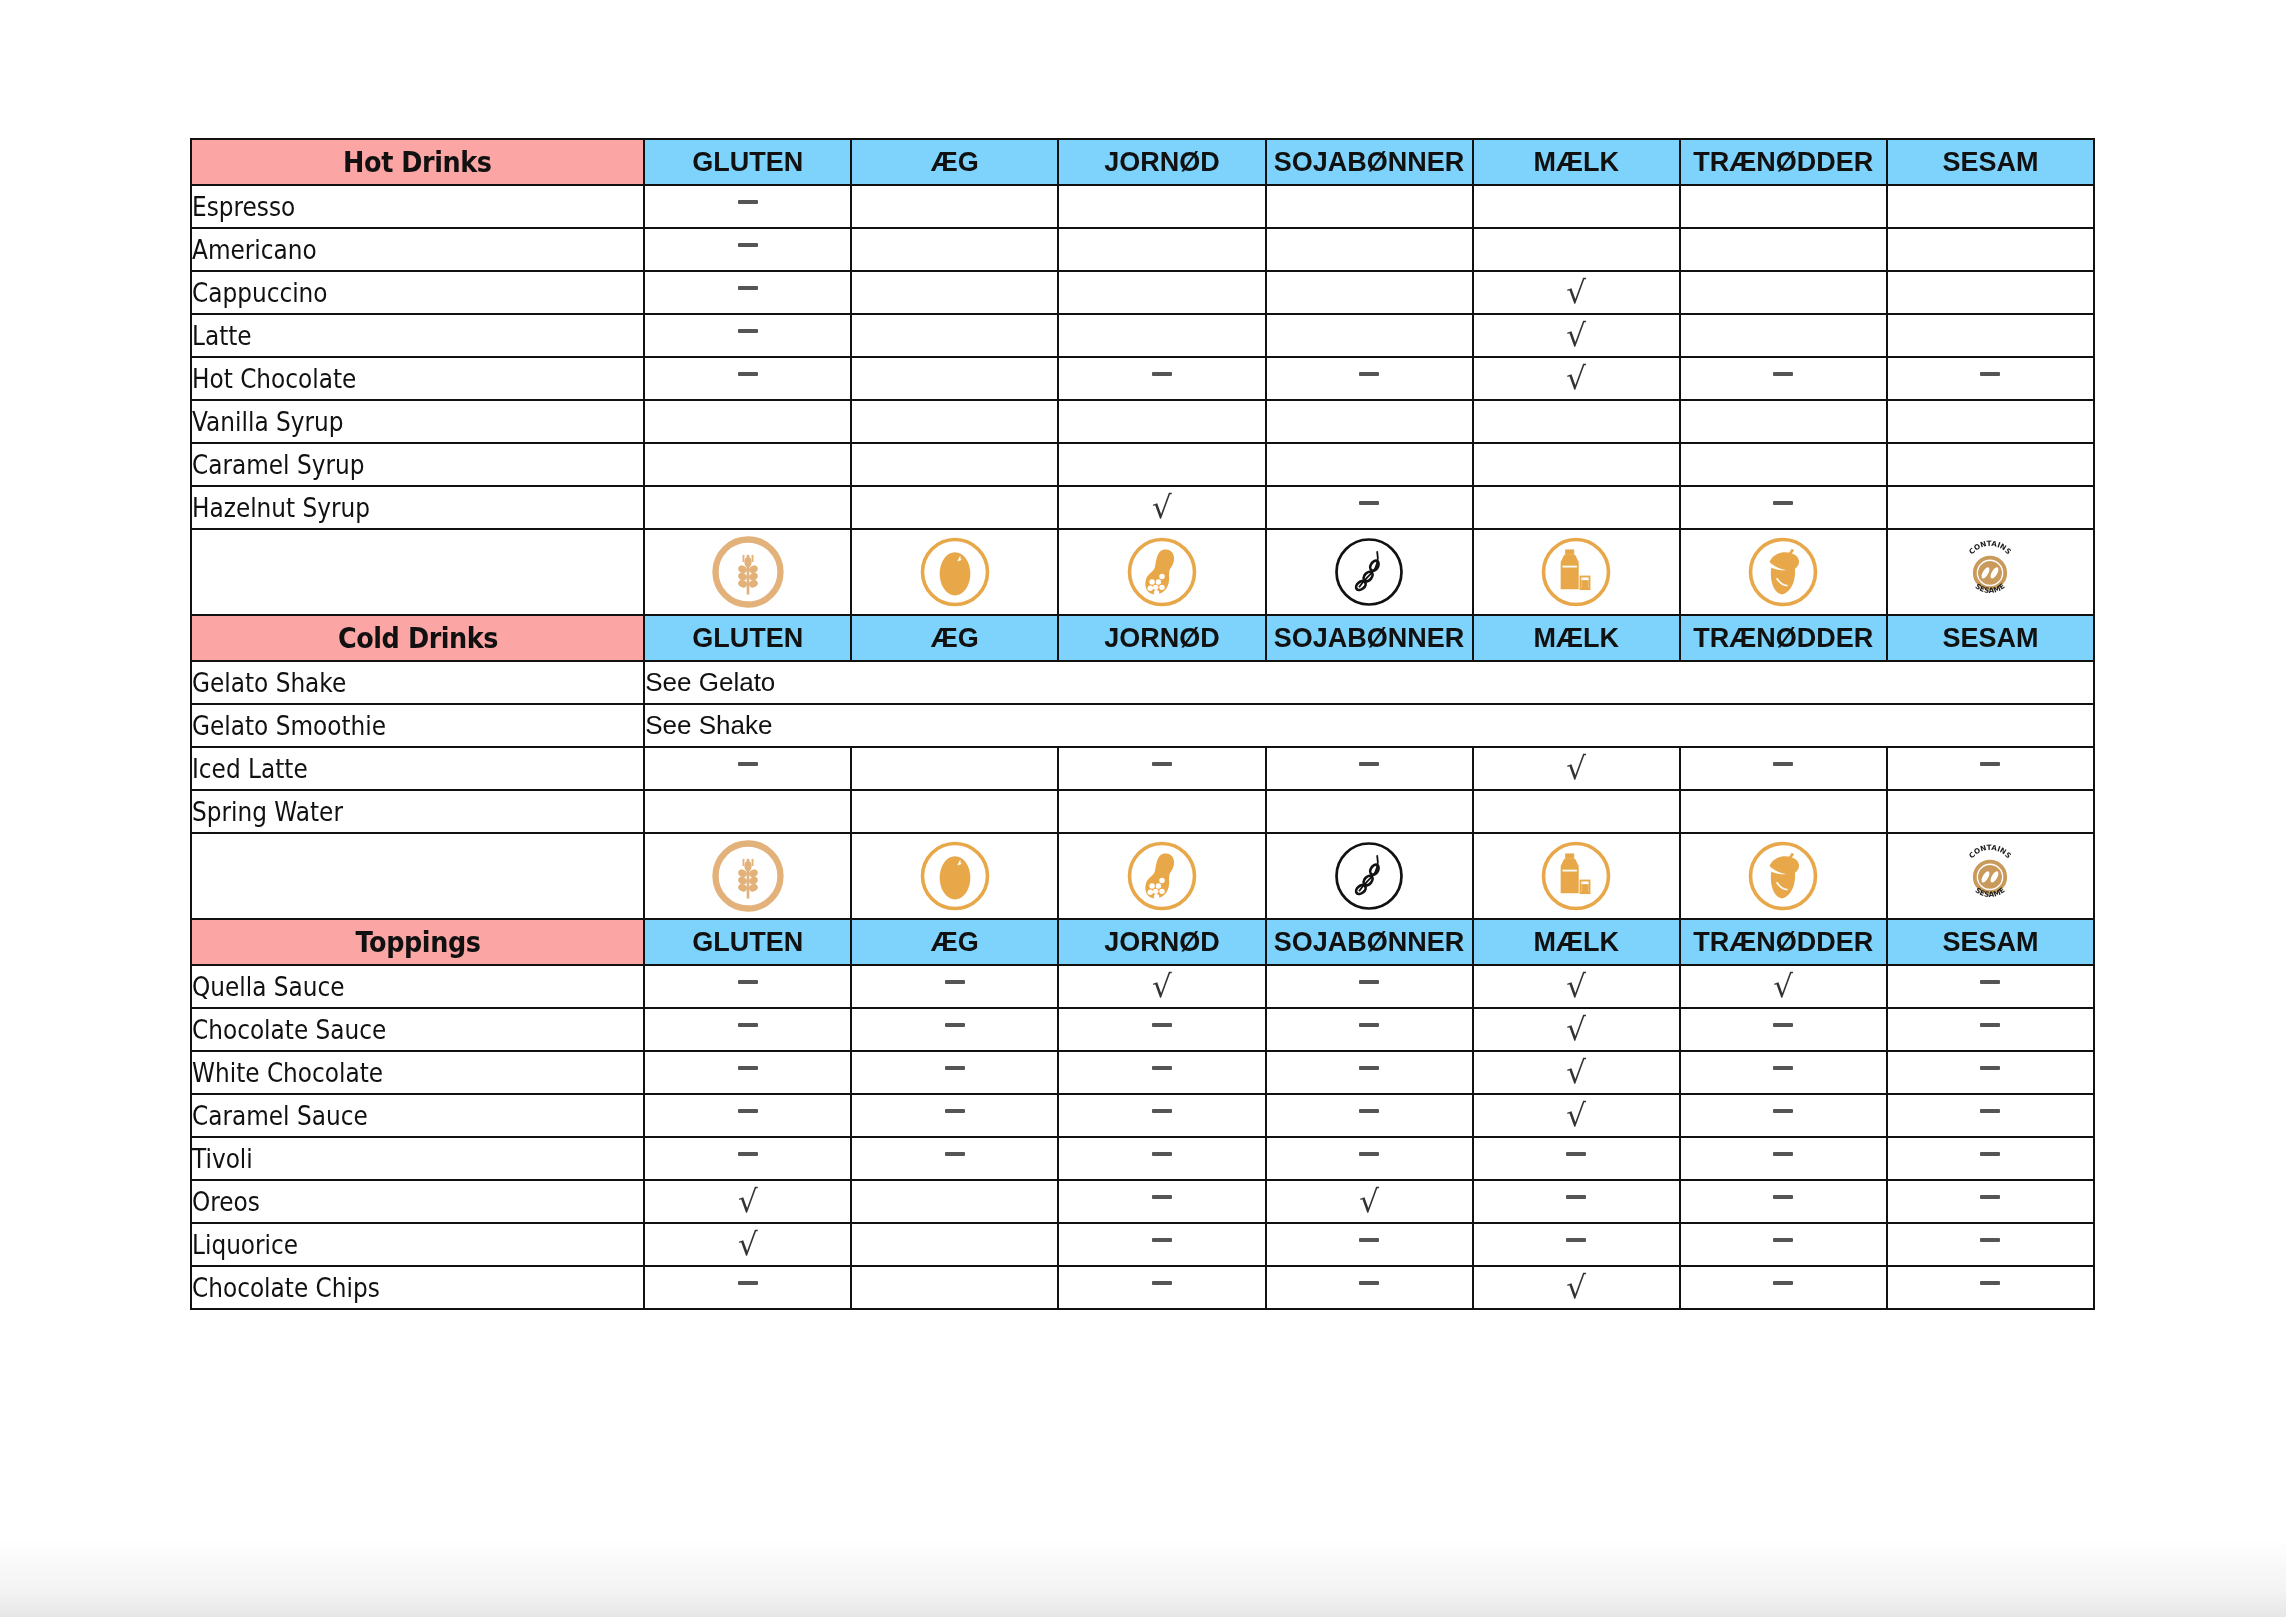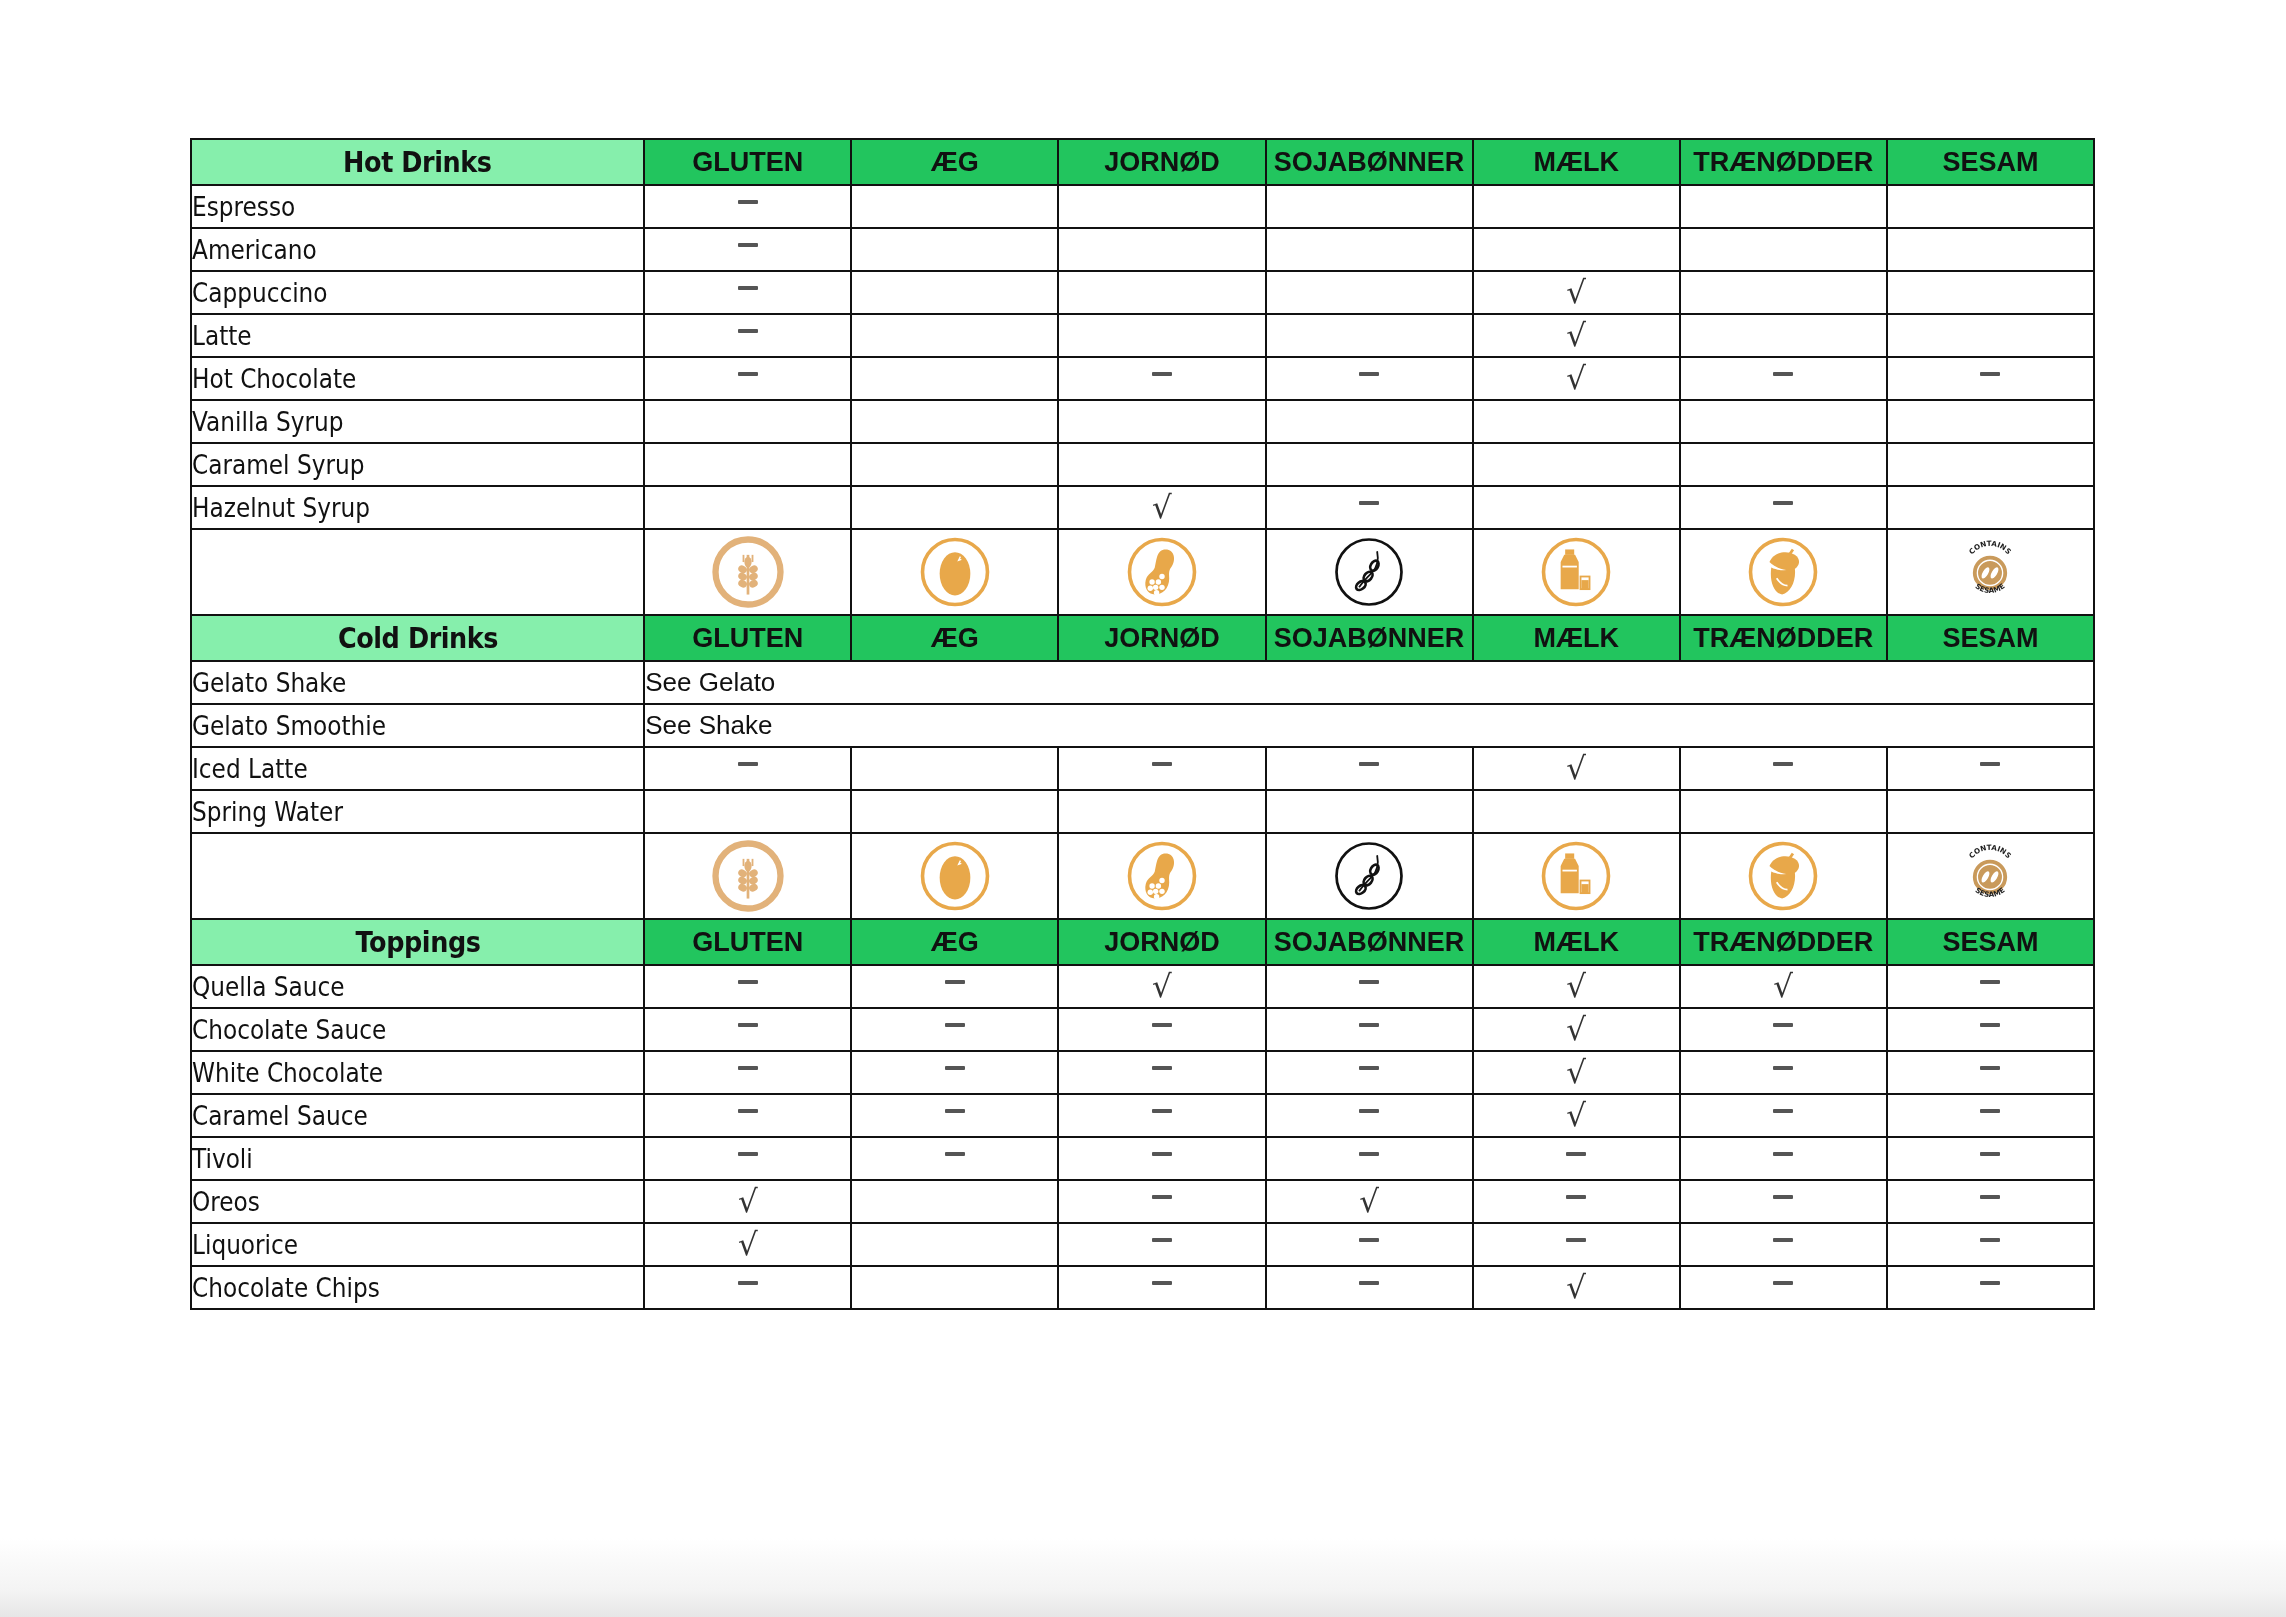--- a/index.html
+++ b/index.html
@@ -16,27 +16,27 @@
   }
   table.allergen col.c-name { width: 453px; }
   table.allergen col.c-a { width: 207px; }
   table.allergen td, table.allergen th {
     border: 2.3px solid #111; padding: 0; overflow: hidden; white-space: nowrap;
   }
   tr.hdr { height: 46px; }
   tr.row { height: 43px; margin-left: 16px; }
   tr.icons { height: 86px; }
   th.sec {
-    background: #86efac; font-family: "DejaVu Sans", sans-serif; font-weight: bold;
+    background: #fca5a5; font-family: "DejaVu Sans", sans-serif; font-weight: bold;
     font-size: 29px; text-align: center; color: #111; letter-spacing: -0.5px;
     transform-origin: center;
   }
   th.sec span { display: inline-block; transform: scaleX(0.88); }
   th.al {
-    background: #22c55e; font-family: "Liberation Sans", sans-serif; font-weight: bold;
+    background: #7dd3fc; font-family: "Liberation Sans", sans-serif; font-weight: bold;
     font-size: 27px; text-align: center; color: #111; padding-top: 5.4px;
   }
   td.name {
     font-family: "DejaVu Sans", sans-serif; font-size: 27px; color: #111;
     padding-left: 5.4px; text-align: left;
   }
   td.name span { display: inline-block; transform: scaleX(0.86); transform-origin: left center; }
   td.cell { text-align: center; vertical-align: middle; }
   td.span-note {
     text-align: left; font-family: "Liberation Sans", sans-serif; font-size: 26px; color: #111;

